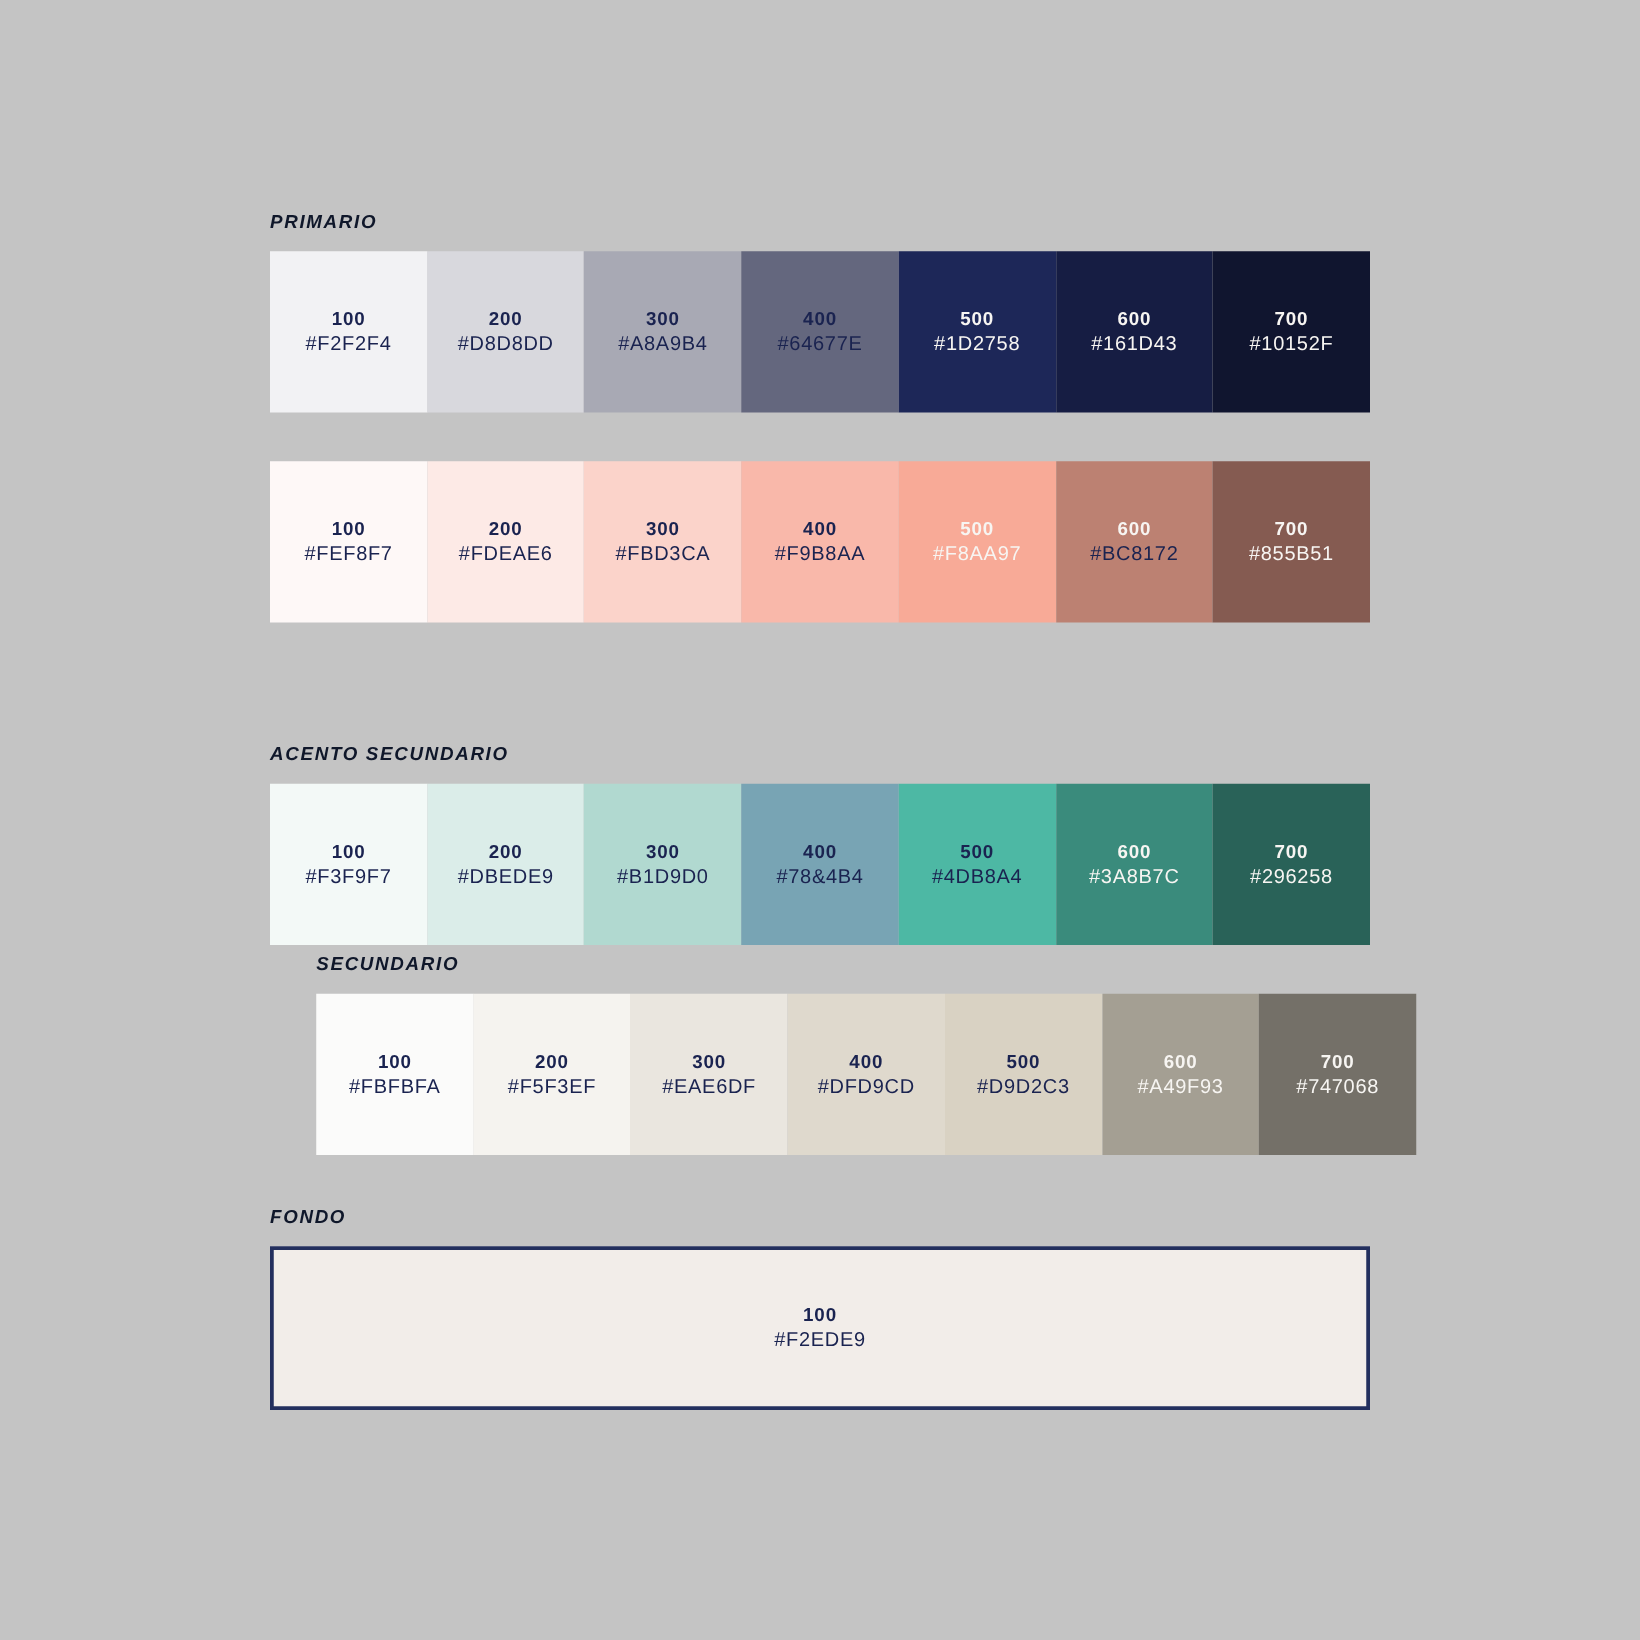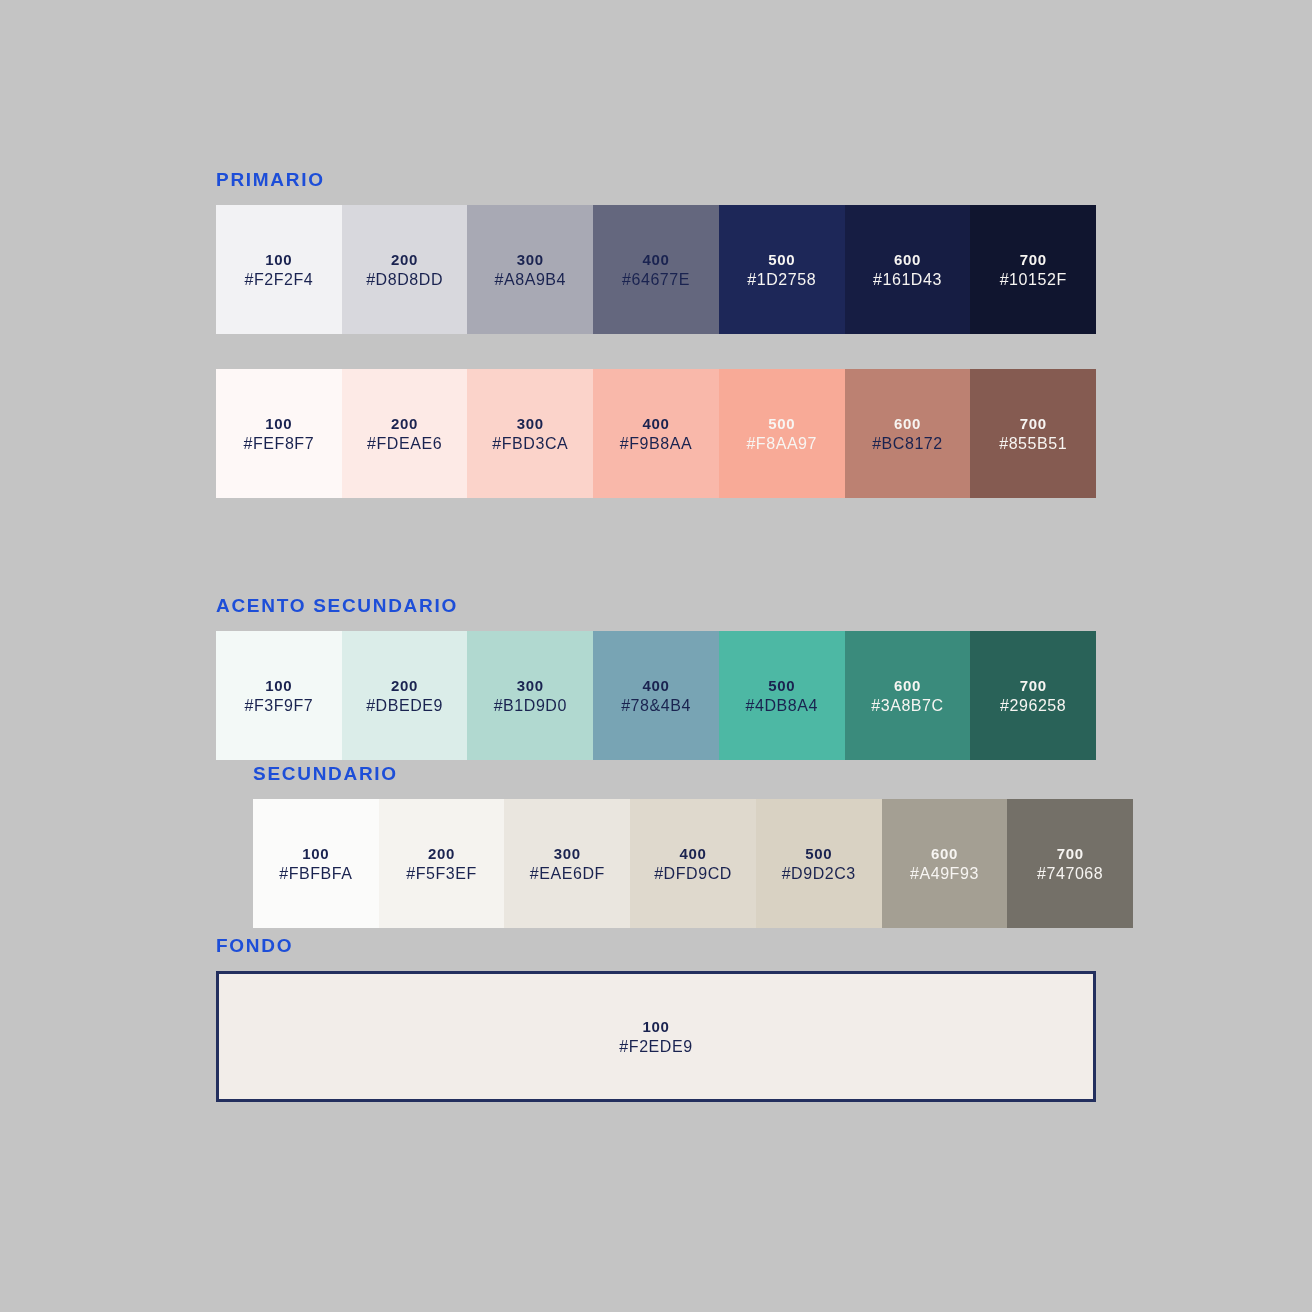--- a/index.html
+++ b/index.html
@@ -22,28 +22,29 @@
     width: 880px;
   }
 
   .section {
     position: absolute;
     left: 0;
     width: 880px;
   }
 
   .section-title {
-    font-size: 19px;
+    font-size: 15px;
     font-weight: bold;
     letter-spacing: 0.09em;
-    color: #1d4ed8;
+    color: #0f172a;
     text-transform: uppercase;
     margin: 0 0 16px 0;
     line-height: 1;
     white-space: nowrap;
+    font-style: italic;
   }
 
   .swatch-row {
     display: flex;
     width: 880px;
     height: 129px;
   }
 
   .swatch {
     flex: 1 1 0;
@@ -220,20 +221,20 @@
         <div class="swatch tone-light" style="background: rgb(164, 159, 147);">
           <div class="swatch-step">600</div>
           <div class="swatch-hex">#A49F93</div>
         </div>
         <div class="swatch tone-light" style="background: rgb(116, 112, 104);">
           <div class="swatch-step">700</div>
           <div class="swatch-hex">#747068</div>
         </div>
       </div>
     </div>
-    <div class="section" style="top: 936px;">
+    <div class="section" style="top: 966px;">
       <div class="section-title">FONDO</div>
       <div class="fondo-box tone-dark" style="background: rgb(242, 237, 233); border-color: rgb(35, 47, 94);">
         <div class="swatch-step">100</div>
         <div class="swatch-hex">#F2EDE9</div>
       </div>
     </div>
   </div>
 
 </body></html>

